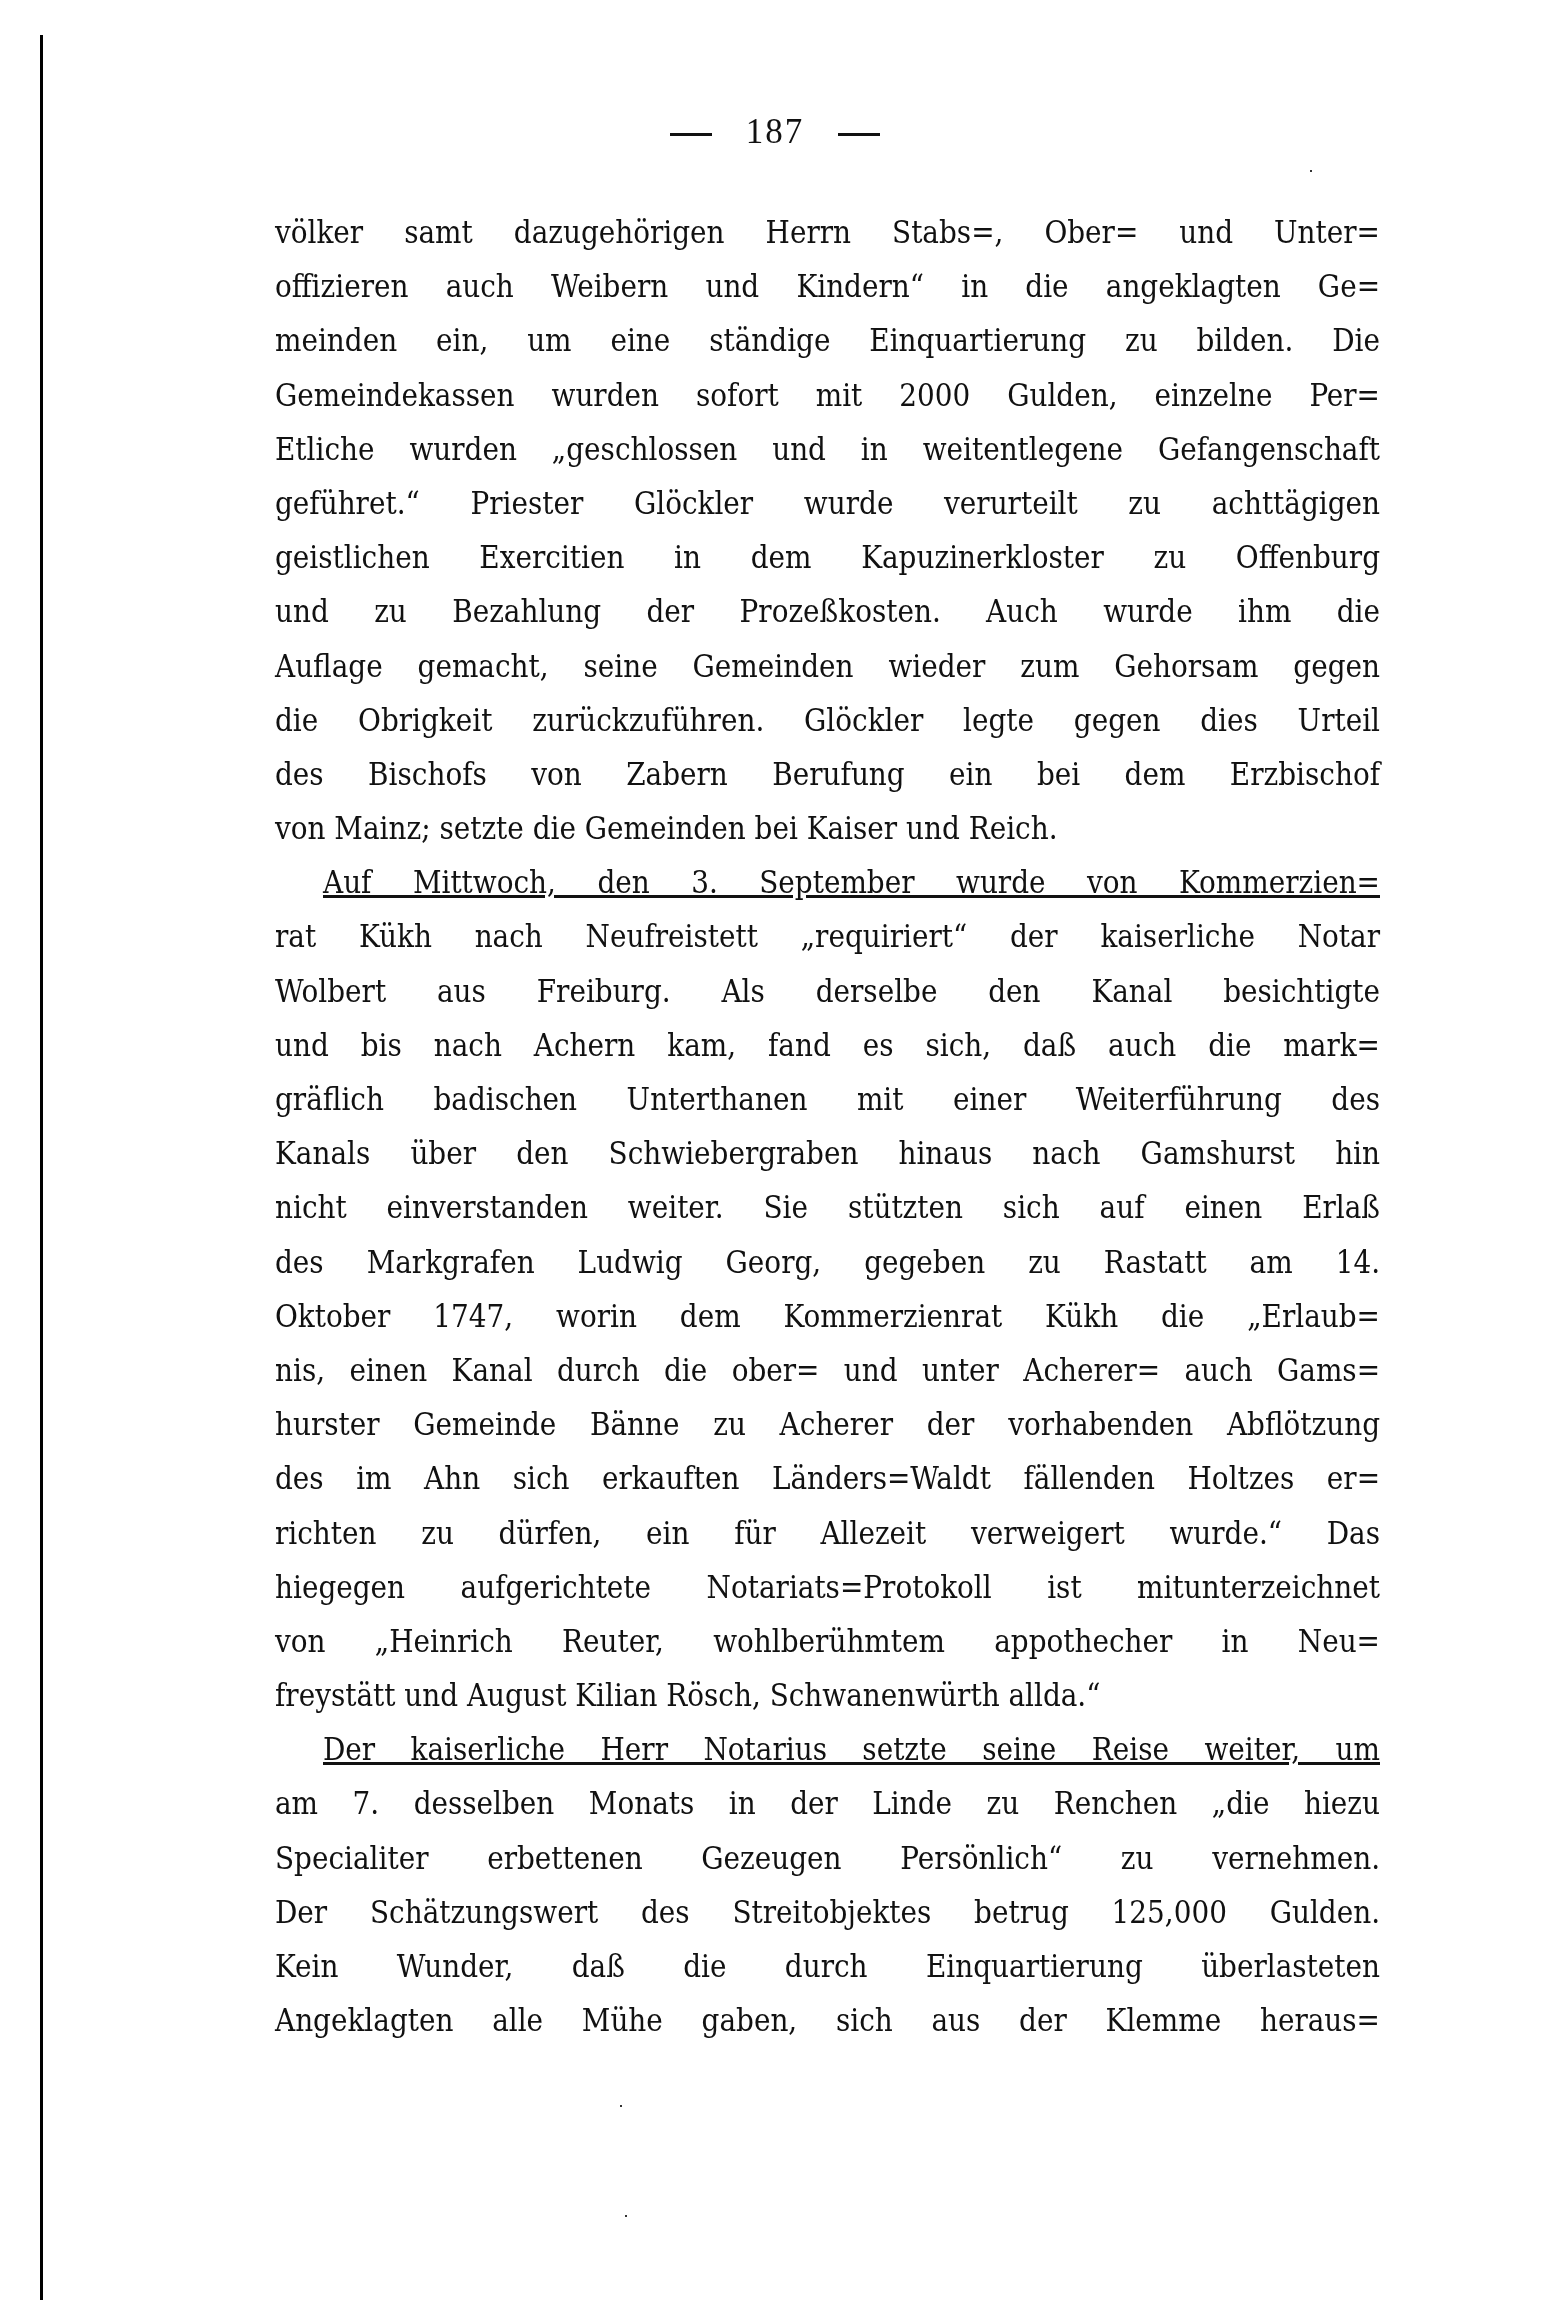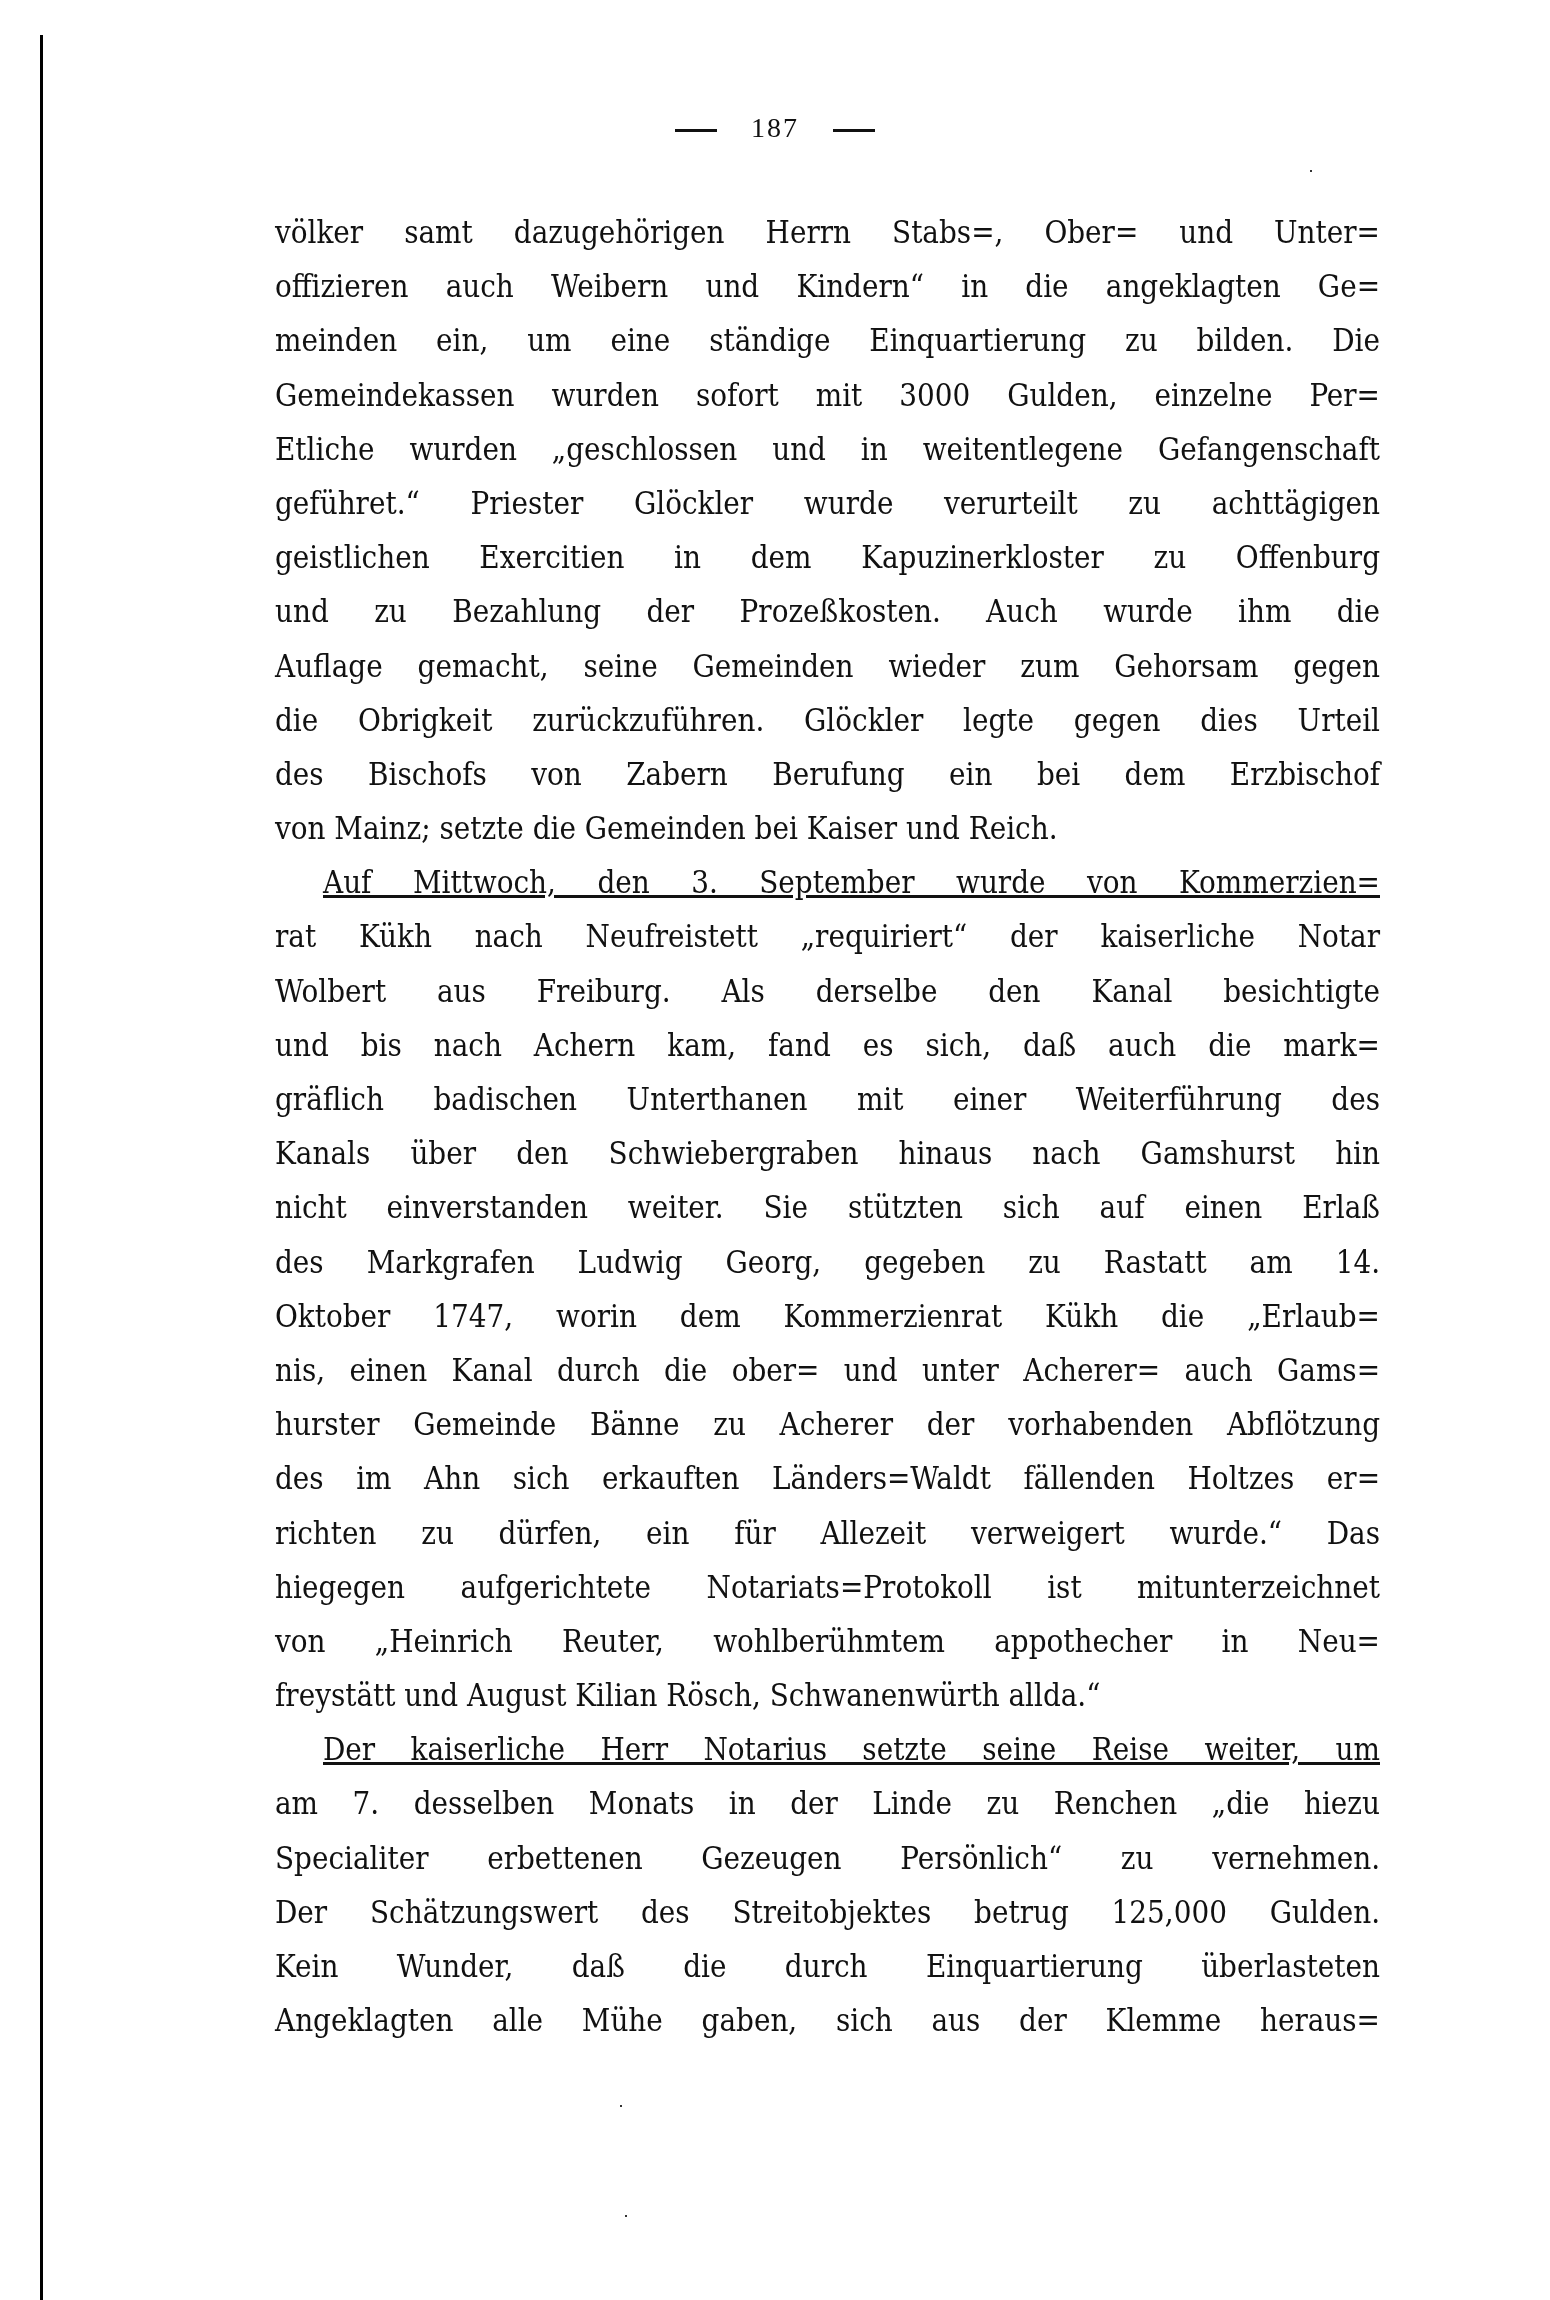--- a/index.html
+++ b/index.html
@@ -3,21 +3,21 @@
   <meta charset="utf-8">
   <style>
     html, body { margin: 0; padding: 0; background: #ffffff; }
     body { width: 1550px; height: 2300px; position: relative; overflow: hidden; }
     .edge-line {
       position: absolute; left: 40px; top: 35px; width: 3px; height: 2265px;
       background: #000;
     }
     .page-number {
       position: absolute; top: 112px; left: 0; width: 1550px; text-align: center;
-      font-family: "Liberation Serif", serif; font-size: 28px; color: #111;
+      font-family: "Liberation Serif", serif; font-size: 35px; color: #111;
       letter-spacing: 2px;
     }
     .page-number .dash { display: inline-block; width: 42px; height: 3px; background: #111; vertical-align: middle; margin: 0 34px; }
     .body-text {
       position: absolute; left: 275px; top: 205px; width: 1105px;
       font-family: "DejaVu Serif", serif; font-size: 31px; color: #111;
       font-stretch: condensed;
     }
     .line {
       height: 54.2px; line-height: 54.2px; white-space: nowrap;
@@ -36,21 +36,21 @@
 <div class="page-number">
   <span class="dash"></span><span>187</span><span class="dash"></span>
 </div>
 
 <div class="body-text">
 
   <div>
     <div class="line">völker samt dazugehörigen Herrn Stabs=, Ober= und Unter=</div>
     <div class="line">offizieren auch Weibern und Kindern“ in die angeklagten Ge=</div>
     <div class="line">meinden ein, um eine ständige Einquartierung zu bilden. Die</div>
-    <div class="line">Gemeindekassen wurden sofort mit 3000 Gulden, einzelne Per=</div>
+    <div class="line">Gemeindekassen wurden sofort mit 2000 Gulden, einzelne Per=</div>
     <div class="line">Etliche wurden „geschlossen und in weitentlegene Gefangenschaft</div>
     <div class="line">geführet.“ Priester Glöckler wurde verurteilt zu achttägigen</div>
     <div class="line">geistlichen Exercitien in dem Kapuzinerkloster zu Offenburg</div>
     <div class="line">und zu Bezahlung der Prozeßkosten. Auch wurde ihm die</div>
     <div class="line">Auflage gemacht, seine Gemeinden wieder zum Gehorsam gegen</div>
     <div class="line">die Obrigkeit zurückzuführen. Glöckler legte gegen dies Urteil</div>
     <div class="line">des Bischofs von Zabern Berufung ein bei dem Erzbischof</div>
     <div class="line last">von Mainz; setzte die Gemeinden bei Kaiser und Reich.</div>
   </div>
 

